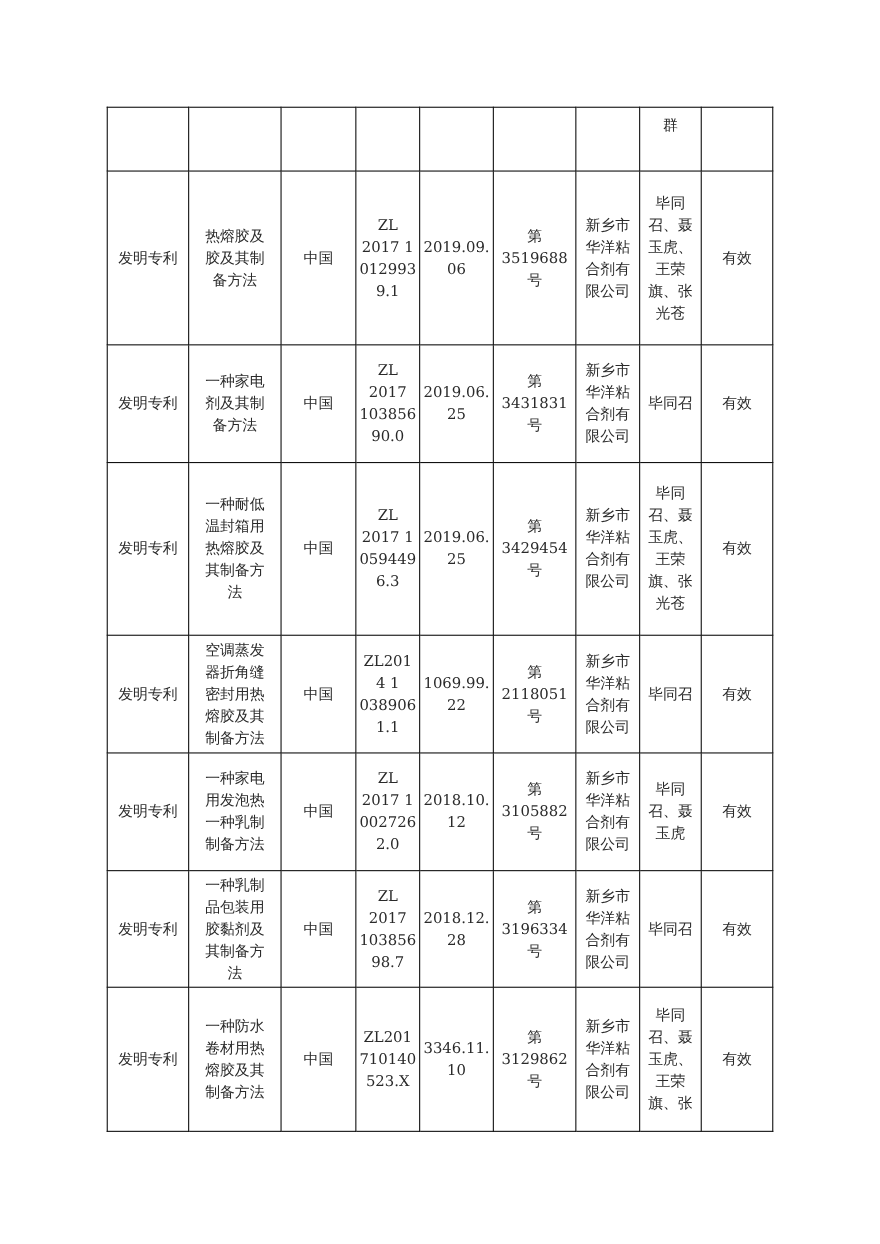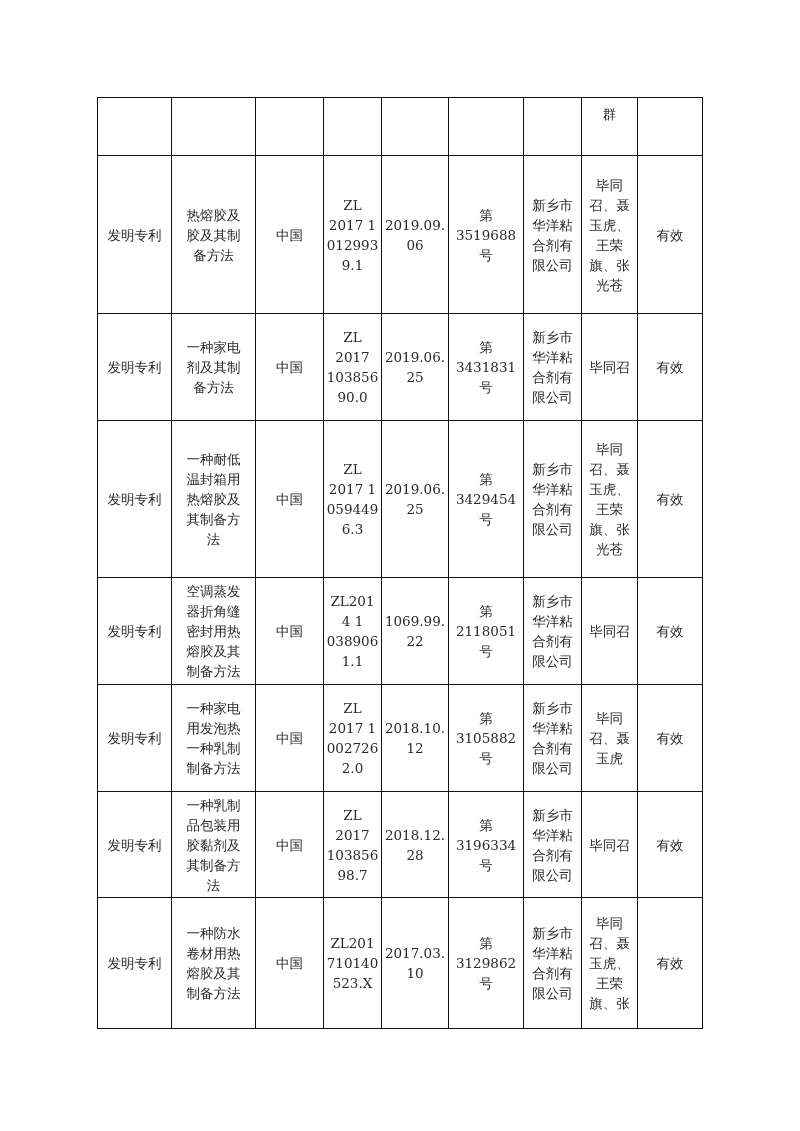--- a/index.html
+++ b/index.html
@@ -200,21 +200,21 @@
     <tr style="height:131px">
       <td><span class="ml">发明专利</span></td>
       <td><span class="ml">一种防水
 卷材用热
 熔胶及其
 制备方法</span></td>
       <td><span class="ml">中国</span></td>
       <td><span class="ml">ZL201
 710140
 523.X</span></td>
-      <td><span class="ml">2017.03.
+      <td><span class="ml">3346.11.
 10</span></td>
       <td><span class="ml">第
 3129862
 号</span></td>
       <td><span class="ml">新乡市
 华洋粘
 合剂有
 限公司</span></td>
       <td><span class="ml">毕同
 召、聂

